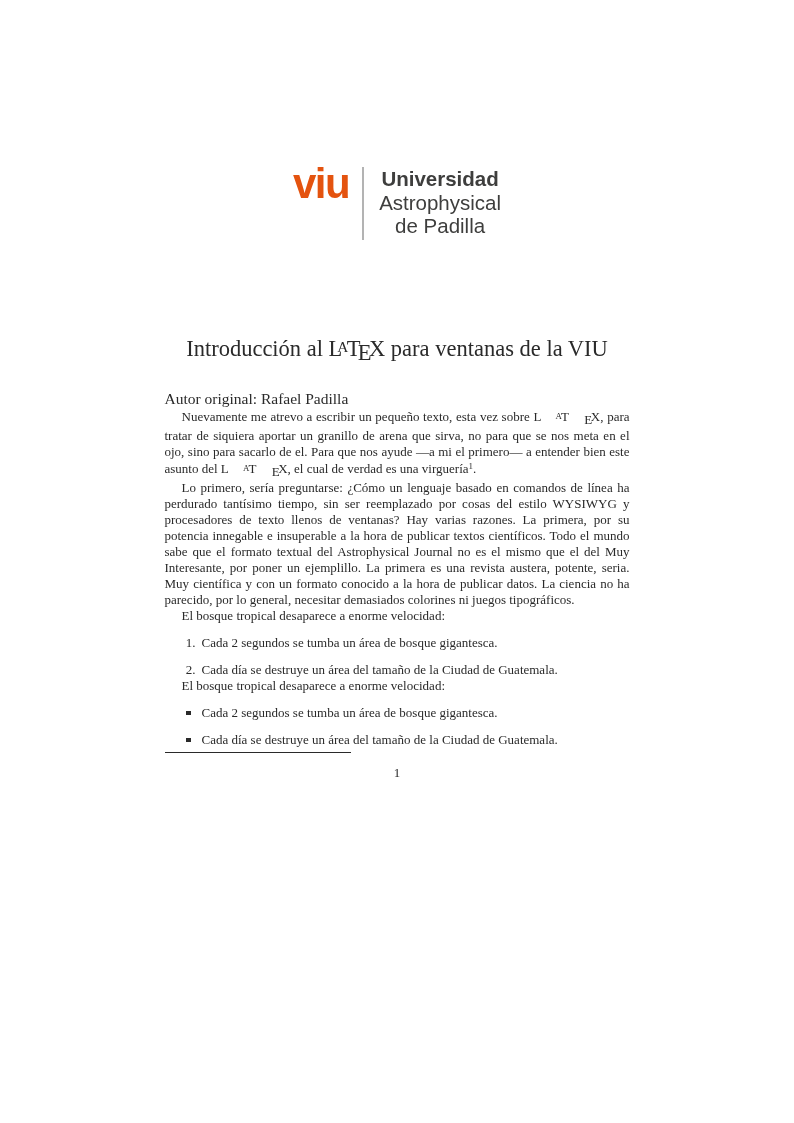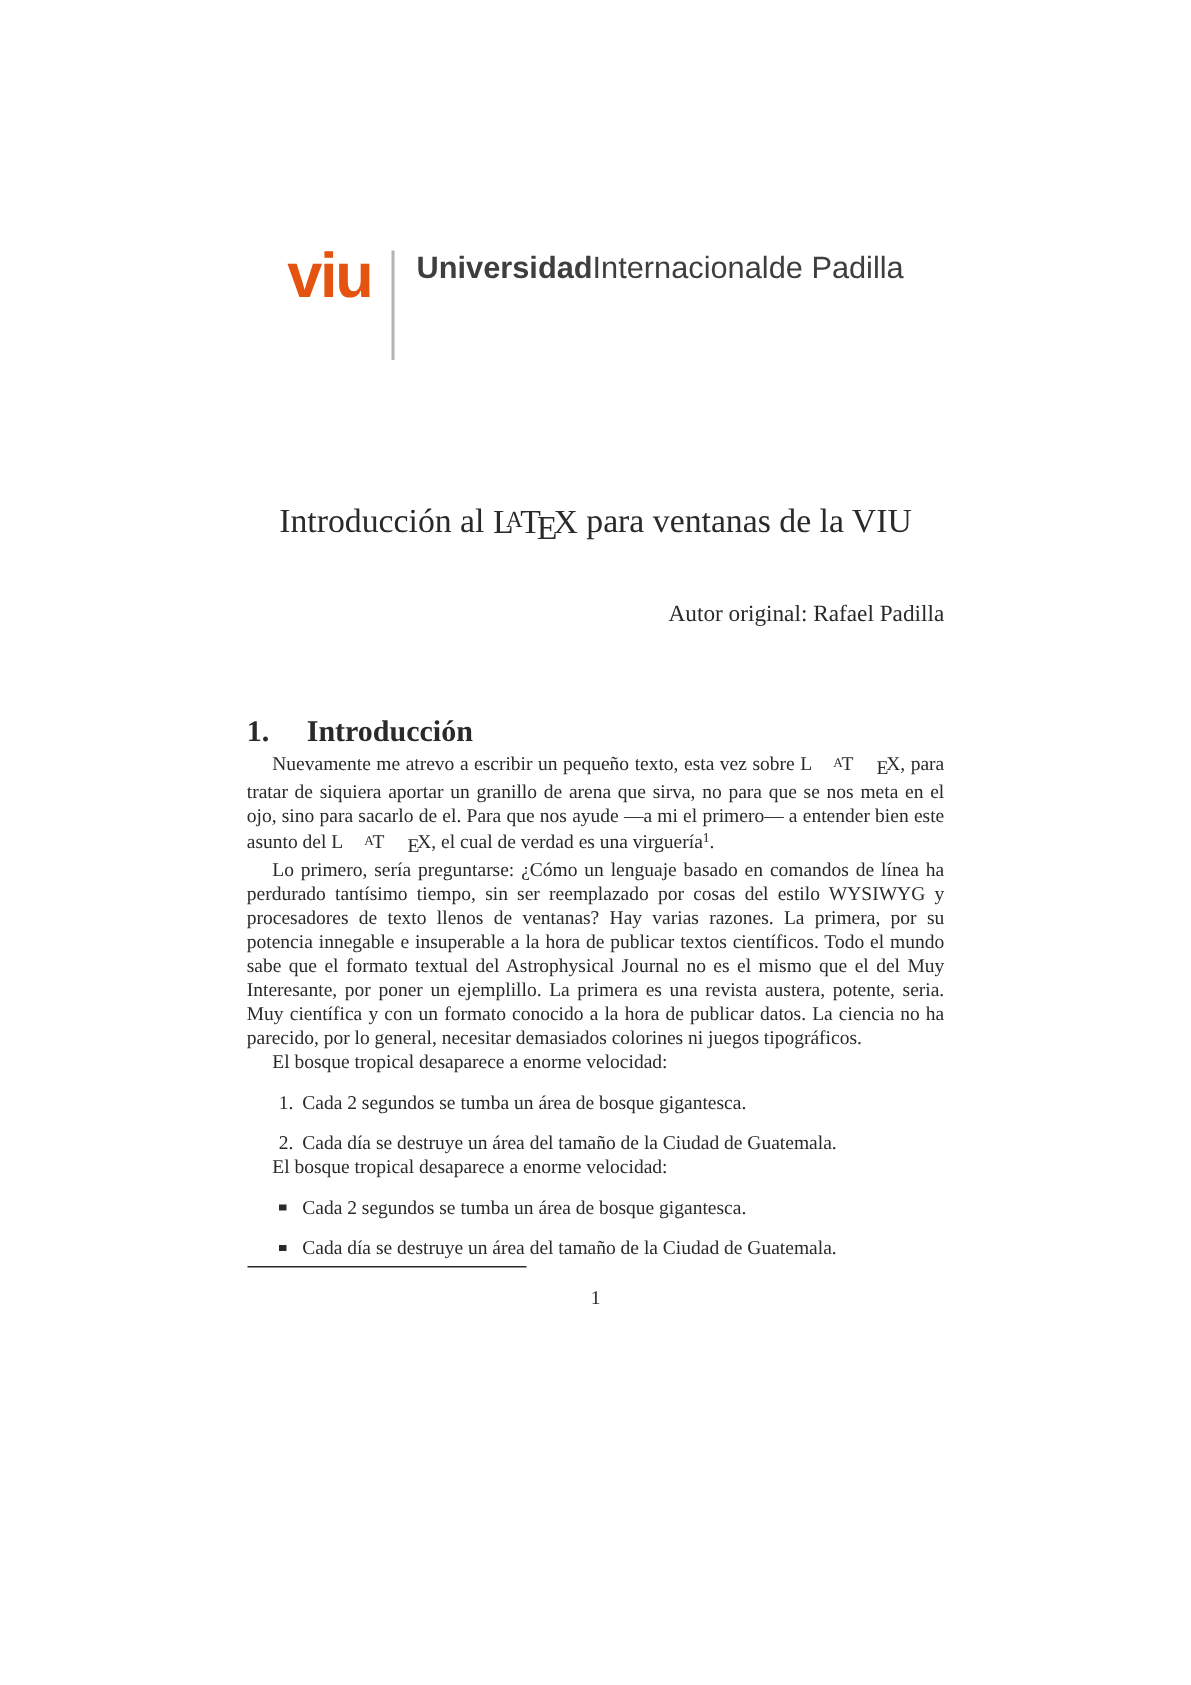--- a/index.html
+++ b/index.html
@@ -22,27 +22,27 @@
     font-weight:700; font-size:42px; line-height:34px;
     letter-spacing:-1.5px;
     color:var(--brand, #e4530f);
     margin-top:0px;
   }
   .logo-divider { width:2px; height:73px; background:#b3b3b3; margin:0 15px 0 13px; }
   .logo-name {
     font-family:"Liberation Sans", sans-serif;
     font-size:20.5px; line-height:23.5px;
     color:var(--logo_text, #3e3e3d);
-    display:flex; text-align:center;
+    display:flex; flex-direction:column;text-align:center;
   }
   .logo-name .bold { font-weight:700; }
 
   
   .doc-title { margin:90px 0 0 0; font-size:22.5px; font-weight:400; text-align:center; line-height:27px; }
-  .doc-author { margin-top:36px; font-size:15.5px; text-align:right; line-height:18px; }
+  .doc-author { margin-top:24px; font-size:15.5px; text-align:left; line-height:18px; }
   .doc-date { margin-top:16px; font-size:15.5px; text-align:center; line-height:18px; }
 
   
   .latex { white-space:nowrap;text-align:center; }
   .latex .lx-a { display:inline-block; font-size:0.68em; vertical-align:0.24em; margin-left:-0.33em; margin-right:-0.1em; }
   .latex .lx-e { display:inline-block; vertical-align:-0.205em; margin-left:-0.125em; margin-right:-0.115em; }
 
   
   h2.sec { margin:57px 0 0 0; font-size:20px; line-height:24px; font-weight:700; }
   h2.sec .num { display:inline-block; min-width:40px; }
@@ -75,32 +75,31 @@
 </head>
 <body>
 
 <div class="page">
 
   <div class="logo-row">
     <div class="logo-brand">viu</div>
     <div class="logo-divider"></div>
     <div class="logo-name">
       <span class="bold">Universidad</span>
-      <span>Internacional</span>
+      <span>Astrophysical</span>
       <span>de Padilla</span>
     </div>
   </div>
 
   <div class="content">
 
     <div class="doc-title"><span>Introducción al </span><span class="latex"><span>L</span><span class="lx-a">A</span><span>T</span><span class="lx-e">E</span><span>X</span></span><span> para ventanas de la VIU</span></div>
 
     <div class="doc-author">Autor original: Rafael Padilla</div>
 
-    <h2 class="sec"><span class="num">1.</span><span>Introducción</span></h2>
 
     <p class="body-par indent mt-p1"><span>Nuevamente me atrevo a escribir un pequeño texto, esta vez sobre </span><span class="latex"><span>L</span><span class="lx-a">A</span><span>T</span><span class="lx-e">E</span><span>X</span></span><span>, para tratar de siquiera aportar un granillo de arena que sirva, no para que se nos meta en el ojo, sino para sacarlo de el. Para que nos ayude —a mi el primero— a entender bien este asunto del </span><span class="latex"><span>L</span><span class="lx-a">A</span><span>T</span><span class="lx-e">E</span><span>X</span></span><span>, el cual de verdad es una virguería</span><sup class="fn-ref">1</sup><span>.</span></p>
 
 
     <p class="body-par indent mt-p2">Lo primero, sería preguntarse: ¿Cómo un lenguaje basado en comandos de línea ha perdurado tantísimo tiempo, sin ser reemplazado por cosas del estilo WYSIWYG y procesadores de texto llenos de ventanas? Hay varias razones. La primera, por su potencia innegable e insuperable a la hora de publicar textos científicos. Todo el mundo sabe que el formato textual del Astrophysical Journal no es el mismo que el del Muy Interesante, por poner un ejemplillo. La primera es una revista austera, potente, seria. Muy científica y con un formato conocido a la hora de publicar datos. La ciencia no ha parecido, por lo general, necesitar demasiados colorines ni juegos tipográficos.</p>
 
     <p class="body-par indent mt-intro">El bosque tropical desaparece a enorme velocidad:</p>
 
     <div class="doc-list">
       <div class="li">

